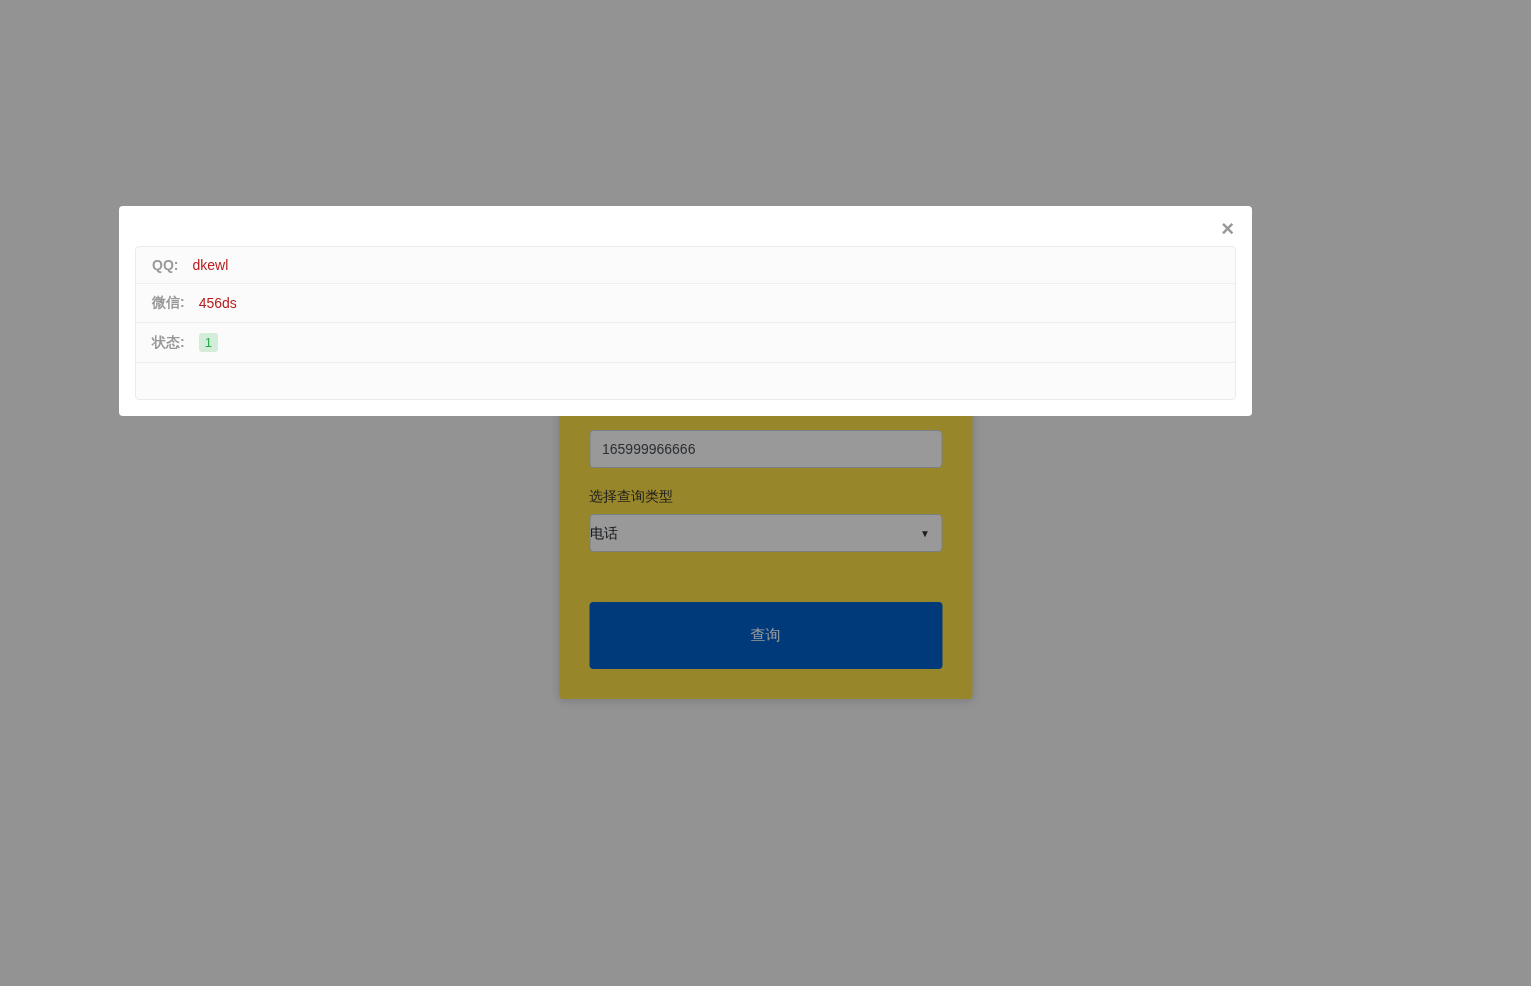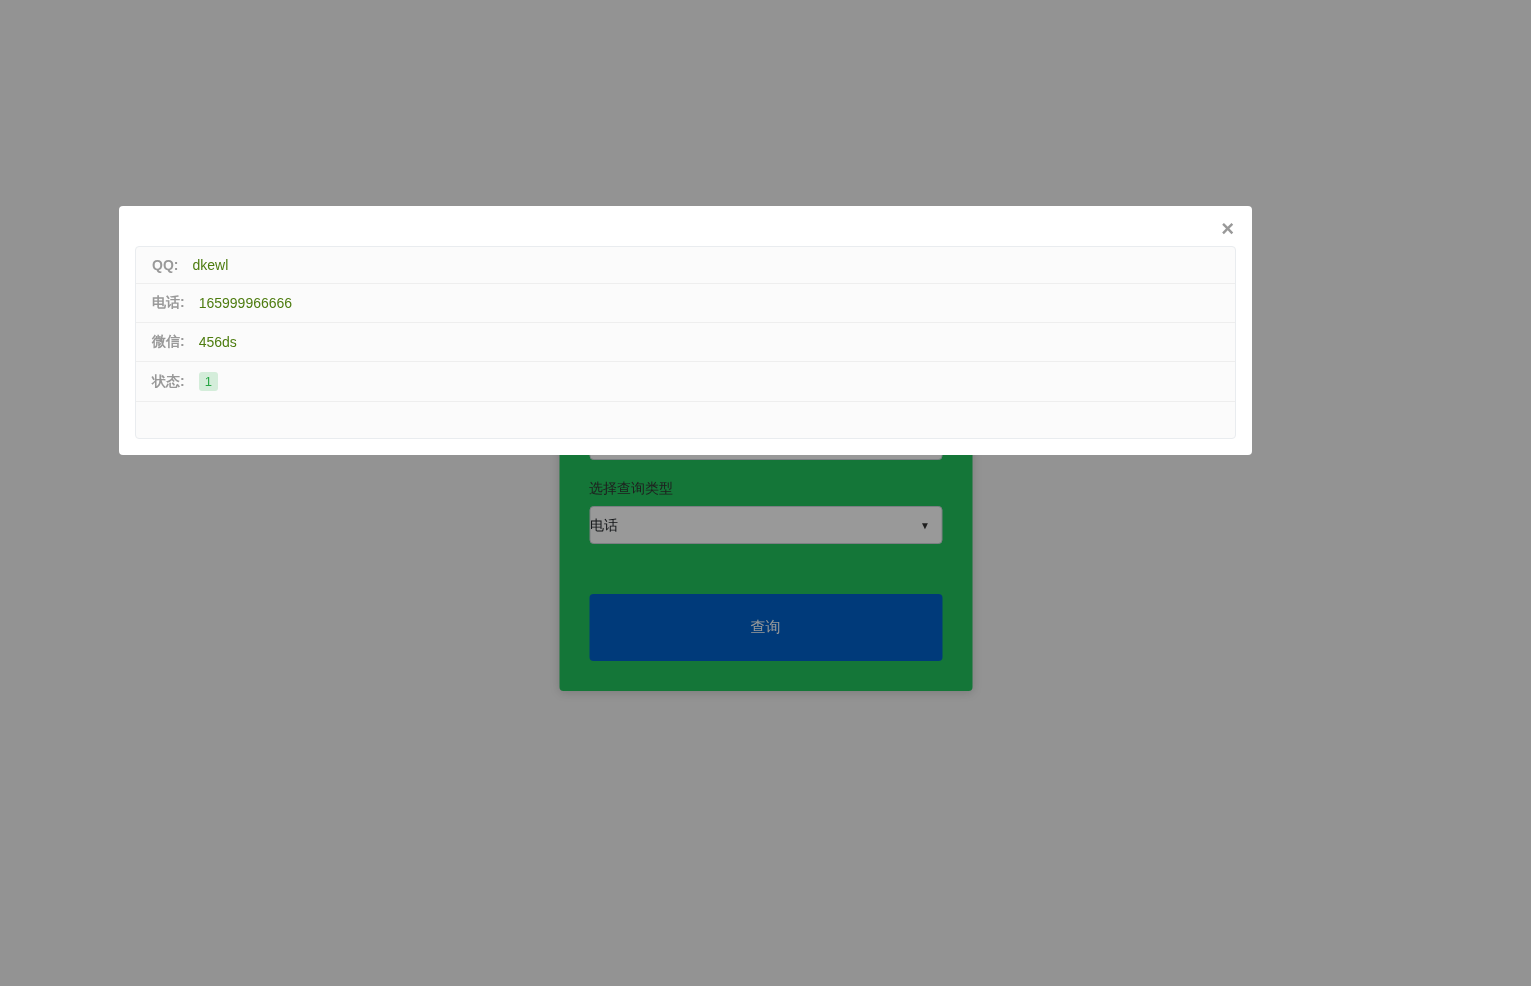--- a/index.html
+++ b/index.html
@@ -15,23 +15,23 @@
       height: 986px;
       position: relative;
       overflow: hidden;
     }
     
     
     .form-card {
       position: absolute;
       left: 50%;
       transform: translateX(-50%);
-      top: 392px;
+      top: 400px;
       width: 413px;
-      background: #22c55e;
+      background: #fde047;
       border-radius: 4px;
       box-shadow: 0 2px 10px rgba(0,0,0,0.15);
       padding: 30px;
     }
     
     .form-group {
       margin-bottom: 20px;
     }
     
     .form-label {
@@ -153,21 +153,21 @@
     }
     
     .info-label {
       font-weight: 600;
       color: #999;
       margin-right: 14px;
       white-space: nowrap;
     }
     
     .info-value {
-      color: #4d7c0f;
+      color: #b91c1c;
     }
     
     .badge-green {
       background-color: #d4edda;
       color: #28a745;
       padding: 2px 6px;
       border-radius: 3px;
       font-size: 13px;
     }
   </style>
@@ -195,24 +195,20 @@
     <button class="modal-close">
       <span>×</span>
     </button>
     <div class="info-panel">
       <div class="info-table">
         <div class="info-row">
           <span class="info-label">QQ:</span>
           <span class="info-value">dkewl</span>
         </div>
         <div class="info-row">
-          <span class="info-label">电话:</span>
-          <span class="info-value">165999966666</span>
-        </div>
-        <div class="info-row">
           <span class="info-label">微信:</span>
           <span class="info-value">456ds</span>
         </div>
         <div class="info-row">
           <span class="info-label">状态:</span>
           <span class="badge-green">1</span>
         </div>
         <div class="info-row info-row-spacer"></div>
       </div>
     </div>

